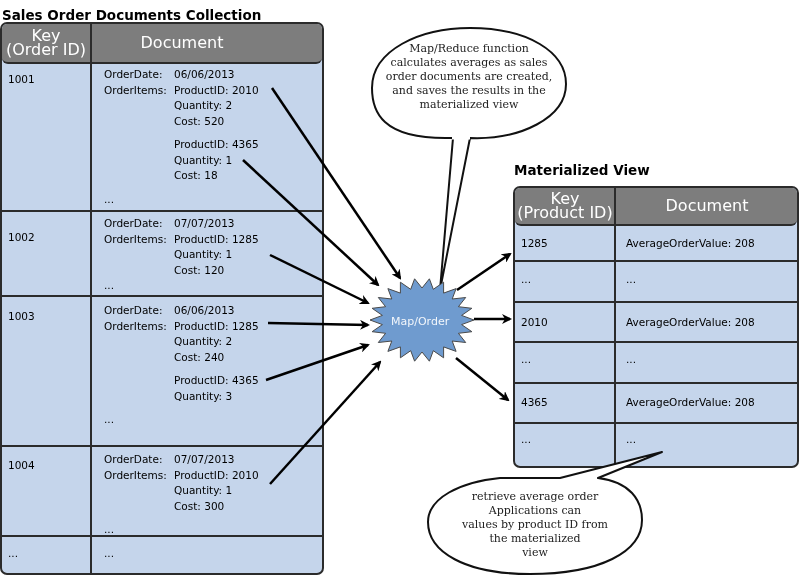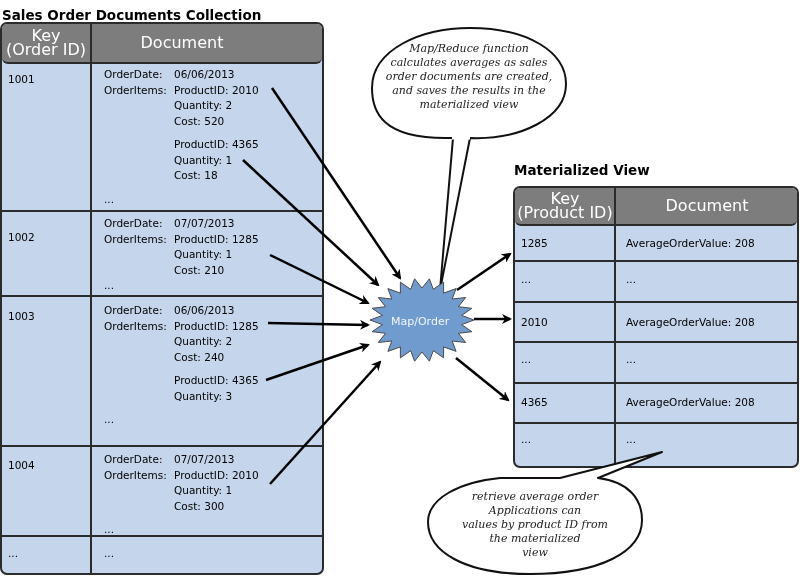--- a/index.html
+++ b/index.html
@@ -13,21 +13,21 @@
   .th { position:absolute; top:0; bottom:0; display:flex; align-items:center; justify-content:center;
         text-align:center; font-size:16px; line-height:14px; }
   .vline { position:absolute; top:0; bottom:0; width:2px; background:#2b2b2b; }
   .hline { position:absolute; left:0; right:0; height:2px; background:#2b2b2b; }
   .cell { position:absolute; font-size:10.5px; line-height:15.5px; white-space:nowrap; }
   .lbl { display:inline-block; width:70px; }
   .indent { padding-left:70px; }
   .gap { height:8px; }
   svg.overlay { position:absolute; left:0; top:0; }
   .bubble-text { position:absolute; text-align:center; font-family:"DejaVu Serif", serif;
-                 font-style:italic; font-size:11px; line-height:14px; color:#222; white-space:nowrap; }
+                 font-size:11px; line-height:14px; color:#222; white-space:nowrap; }
   .mr-label { position:absolute; color:#f2f6fb; font-size:11px; white-space:nowrap; }
 </style>
 </head>
 <body>
 
 <div class="title" style="left:2px; top:0px;margin-top:7px;">Sales Order Documents Collection</div>
 
 <div class="tbl" style="left:0px; top:22px; width:324px; height:553px;">
   <div class="thead" style="height:38px;">
     <div class="th" style="left:0; width:88px;">
@@ -61,21 +61,21 @@
       <div>...</div>
     </div>
   </div>
 
   <div>
     <div class="cell" style="left:6px; top:198px;margin-top:8px;">1002</div>
     <div class="cell" style="left:102px; top:192px;">
       <div><span class="lbl">OrderDate:</span><span>07/07/2013</span></div>
       <div><span class="lbl">OrderItems:</span><span>ProductID: 1285</span></div>
       <div class="indent">Quantity: 1</div>
-      <div class="indent">Cost: 210</div>
+      <div class="indent">Cost: 120</div>
       <div>...</div>
     </div>
   </div>
 
   <div>
     <div class="cell" style="left:6px; top:285px;">1003</div>
     <div class="cell" style="left:102px; top:279px;">
       <div><span class="lbl">OrderDate:</span><span>06/06/2013</span></div>
       <div><span class="lbl">OrderItems:</span><span>ProductID: 1285</span></div>
       <div class="indent">Quantity: 2</div>

